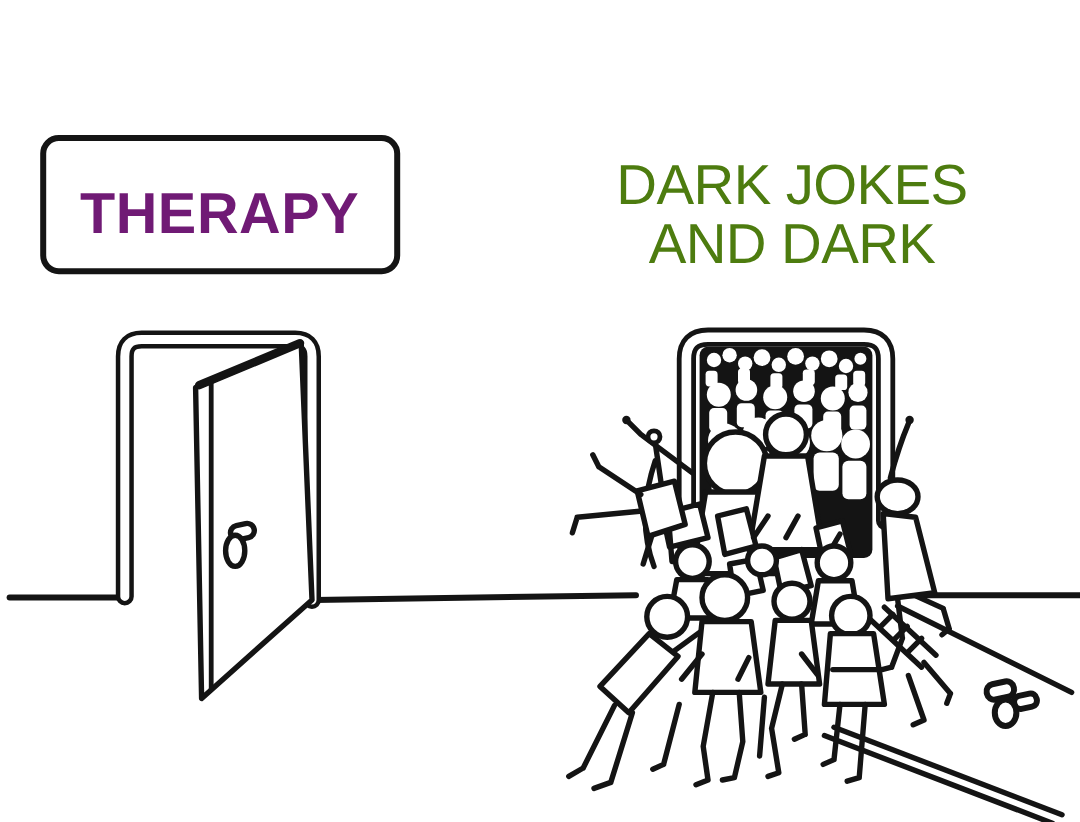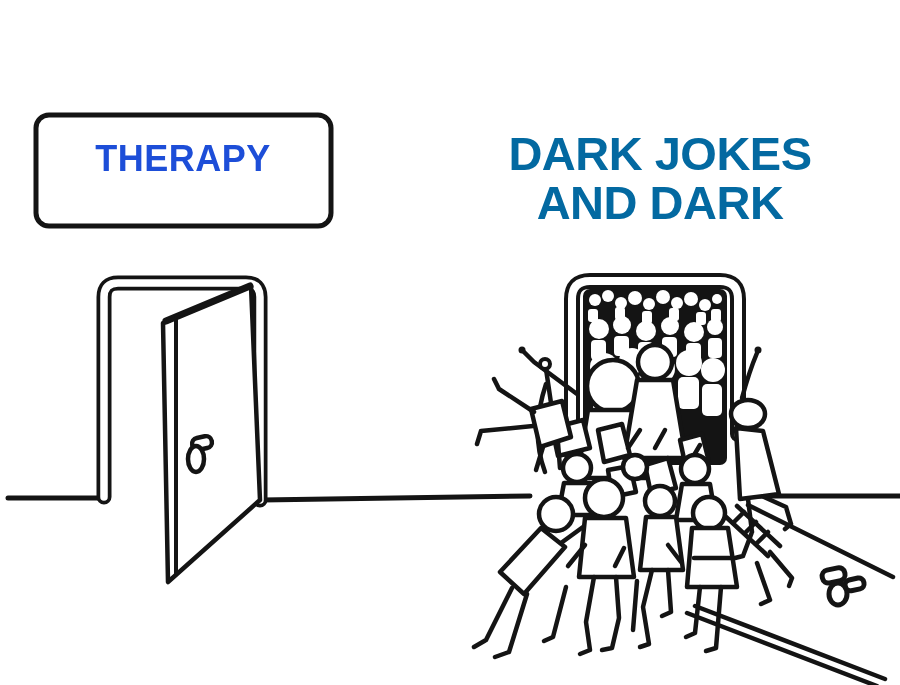--- a/index.html
+++ b/index.html
@@ -2,29 +2,29 @@
 <html><head>
 <meta charset="utf-8">
 <style>
   html,body{margin:0;padding:0;background:#ffffff;}
   .stage{
     position:relative;width:900px;height:685px;background:#ffffff;overflow:hidden;
     font-family:"Liberation Sans",sans-serif;
   }
   .stage svg{position:absolute;left:0;top:0;}
   .therapy-label{
-    position:absolute;left:33px;top:100px;width:300px;height:117px;
+    position:absolute;left:33px;top:120px;width:300px;height:117px;
     display:flex;align-items:center;justify-content:center;
-    font-size:36px;font-weight:bold;letter-spacing:0.5px;color:#1d4ed8;
+    font-size:48px;font-weight:bold;letter-spacing:0.5px;color:#701a75;
     user-select:none;
   }
   .caption{
     position:absolute;left:455px;top:129px;width:410px;
-    text-align:center;font-size:47px;font-weight:bold;line-height:49px;
-    letter-spacing:-0.5px;color:#0369a1;user-select:none;
+    text-align:center;font-size:47px;font-weight:normal;line-height:49px;
+    letter-spacing:-0.5px;color:#4d7c0f;user-select:none;
   }
   .caption span{display:block;}
 </style>
 </head>
 <body>
 
 <div class="stage">
 
   <svg width="900" height="685" viewBox="0 0 900 685">
     <g stroke="#141414" fill="none" stroke-linecap="round" stroke-linejoin="round">

